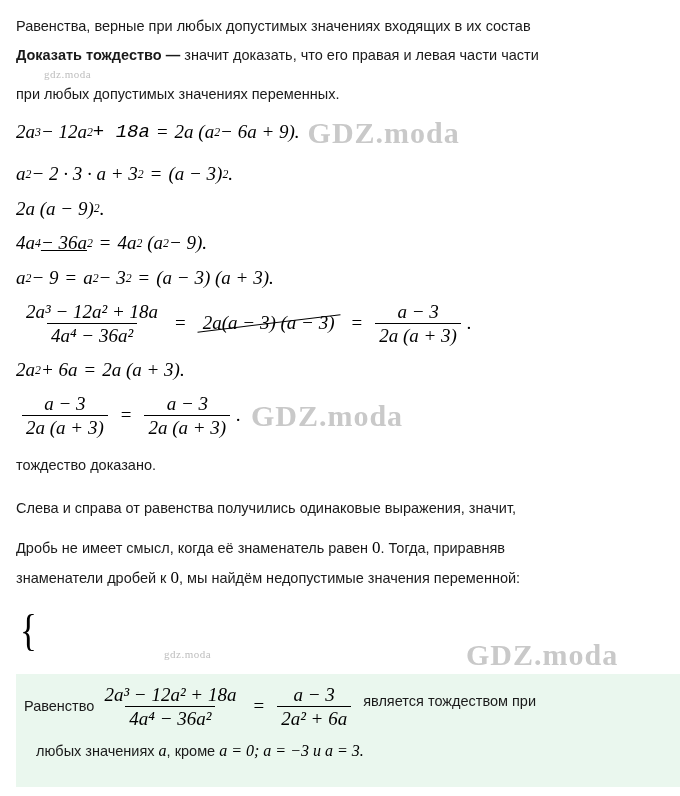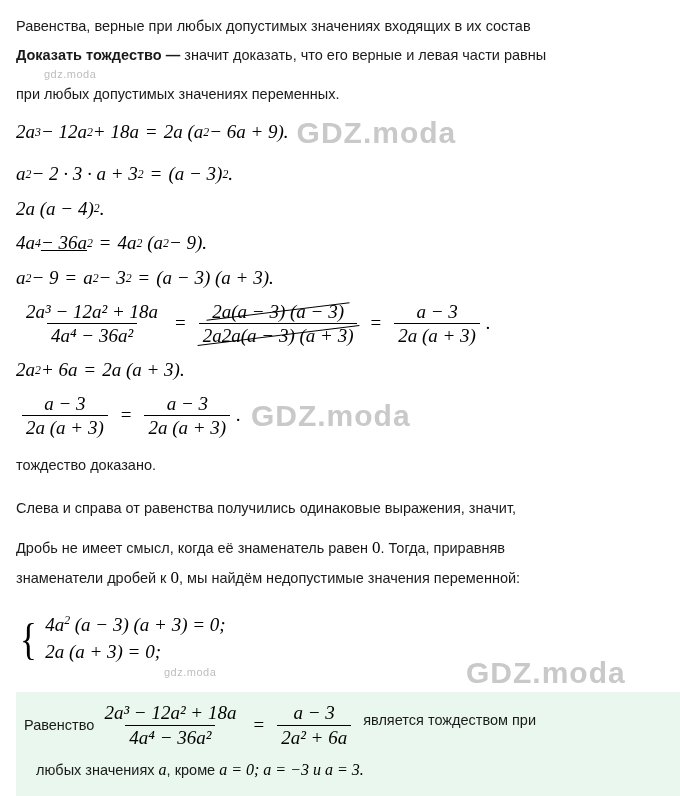--- a/index.html
+++ b/index.html
@@ -60,21 +60,21 @@
     padding: 0 4px 1px 4px;
     white-space: nowrap;
   }
   .frac .den {
     border-top: 1.3px solid #000;
     padding: 1px 4px 0 4px;
     white-space: nowrap;
   }
   .eqsign { margin: 0 7px; font-style: normal; }
   .wm {
-    font-family: Liberation Sans, sans-serif;
+    font-family: Liberation Serif, serif;
     font-weight: bold;
     color: #c9c9c9;
     letter-spacing: 1px;
     font-style: normal;
     white-space: nowrap;
     user-select: none;
   }
   .wm-big { font-size: 30px; }
   .wm-small { font-size: 11px; color: #bdbdbd; font-weight: normal; letter-spacing: 0.5px;}
   .strike-wrap { position: relative; display: inline-block; font-family: Liberation Serif, serif; }
@@ -111,55 +111,55 @@
   .answerbox .line { margin-bottom: 6px; }
 </style>
 </head>
 <body>
 
 <div class="page">
 
   <div class="line">Равенства, верные при любых допустимых значениях входящих в их состав</div>
 
   <div class="line tight">
-    <span class="bold">Доказать тождество —</span><span> значит доказать, что его верные и левая части равны</span>
+    <span class="bold">Доказать тождество —</span><span> значит доказать, что его правая и левая части части</span>
   </div>
 
   <div style="position:relative;height:14px;">
     <span class="wm wm-small" style="position:absolute;left:28px;top:-2px;">gdz.moda</span>
   </div>
 
   <div class="line">при любых допустимых значениях переменных.</div>
 
   <div class="mathline math">
     <span>2a</span>
       <sup>3</sup>
     <span style="white-space:pre;">− 12a</span>
       <sup>2</sup>
-    <span style="white-space:pre;">+ 18a</span>
+    <span style="white-space:pre;font-family:Liberation Mono, monospace;">+ 18a</span>
     <span class="eqsign">=</span>
     <span>2a (a</span>
       <sup>2</sup>
     <span style="white-space:pre;">− 6a + 9).</span>
     <span class="wm wm-big" style="margin-left:8px;">GDZ.moda</span>
   </div>
 
   <div class="mathline math">
     <span>a</span>
       <sup>2</sup>
     <span style="white-space:pre;">− 2 · 3 · a + 3</span>
       <sup>2</sup>
     <span class="eqsign">=</span>
     <span>(a − 3)</span>
       <sup>2</sup>
       <span>.</span>
   </div>
 
   <div class="mathline math">
-    <span>2a (a − 4)</span>
+    <span>2a (a − 9)</span>
       <sup>2</sup>
       <span>.</span>
   </div>
 
   <div class="mathline math">
     <span>4a</span>
       <sup>4</sup>
     <span style="white-space:pre;text-decoration:underline;">− 36a</span>
       <sup>2</sup>
     <span class="eqsign">=</span>
@@ -184,21 +184,20 @@
   </div>
 
   <div class="mathline math" style="margin-bottom:12px;">
     <span class="frac">
       <span class="num">2a³ − 12a² + 18a</span>
       <span class="den">4a⁴ − 36a²</span>
     </span>
     <span class="eqsign">=</span>
     <span class="frac">
       <span class="num strike-wrap">2a(a − 3) (a − 3)</span>
-      <span class="den strike-wrap">2a2a(a − 3) (a + 3)</span>
     </span>
     <span class="eqsign">=</span>
     <span class="frac">
       <span class="num">a − 3</span>
       <span class="den">2a (a + 3)</span>
     </span>
     <span>.</span>
   </div>
 
   <div class="mathline math">
@@ -229,26 +228,20 @@
   <div class="line" style="margin-bottom:8px;">
     <span>Дробь не имеет смысл, когда её знаменатель равен </span><span class="math" style="font-style:normal;font-size:17px;">0</span><span>. Тогда, приравняв</span>
   </div>
 
   <div class="line" style="margin-bottom:24px;">
     <span>знаменатели дробей к </span><span class="math" style="font-style:normal;font-size:17px;">0</span><span>, мы найдём недопустимые значения переменной:</span>
   </div>
 
   <div class="brace-block">
     <span class="brace">{</span>
-    <span class="brace-lines">
-      <div class="math">
-        <span>4a</span><sup>2</sup><span style="white-space:pre;"> (a − 3) (a + 3) = 0;</span>
-      </div>
-      <div class="math">2a (a + 3) = 0;</div>
-    </span>
   </div>
 
   <div style="position:relative;height:16px;">
     <span class="wm wm-small" style="position:absolute;left:148px;top:-2px;">gdz.moda</span>
     <span class="wm wm-big" style="position:absolute;left:450px;top:-12px;">GDZ.moda</span>
   </div>
 
 
   <div class="answerbox">
     <div class="mathline" style="margin-bottom:8px;">

